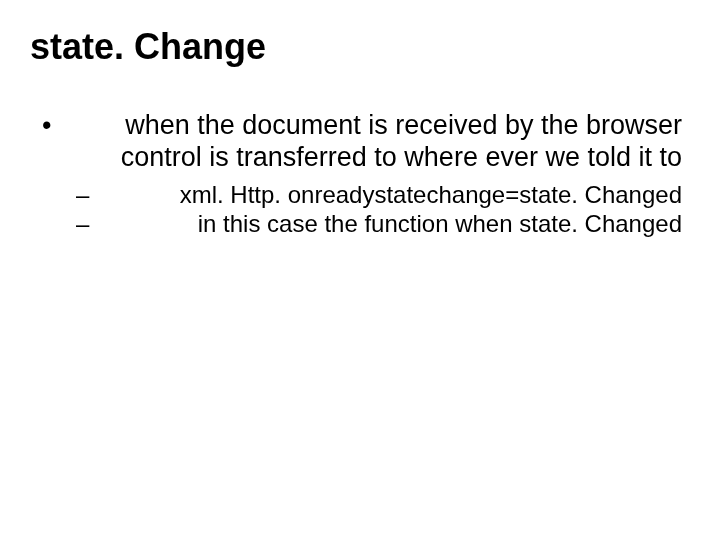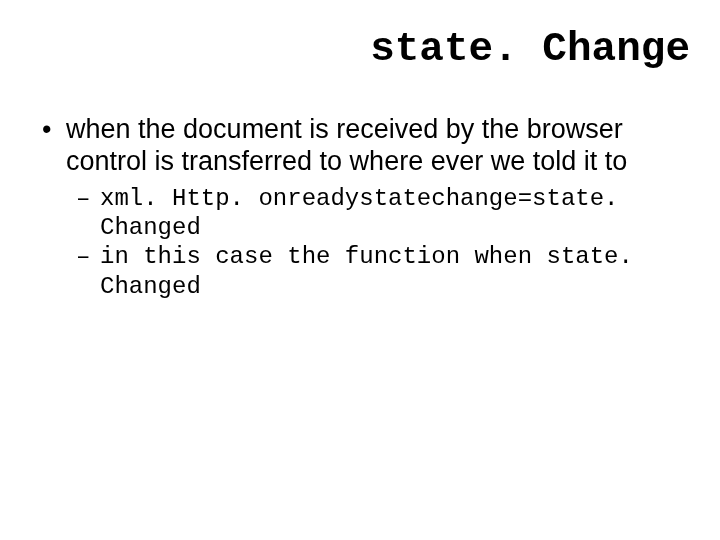--- a/index.html
+++ b/index.html
@@ -1,24 +1,24 @@
 <!DOCTYPE html>
 <html><head>
   <meta charset="utf-8">
   <style>
     * { margin: 0; padding: 0; box-sizing: border-box; }
     html, body { width: 720px; height: 540px; background: #fff; font-family: Arial, Helvetica, sans-serif; color: #000; }
     .slide { width: 720px; height: 540px; padding: 18px 30px 30px 30px; position: relative; }
-    .title { font-size: 41px; text-align: right; margin-top: 8px; margin-bottom: 42px; font-family: Liberation Mono, monospace; }
+    .title { font-size: 36px; text-align: left; margin-top: 8px; margin-bottom: 42px; }
     .body { padding-left: 8px; padding-right: 8px; }
     ul.level1 { list-style: none; }
-    ul.level1 > li { position: relative; padding-left: 28px; font-size: 27px; line-height: 1.18; margin-bottom: 10px; }
+    ul.level1 > li { position: relative; padding-left: 28px; font-size: 27px; line-height: 1.18; margin-bottom: 10px; text-align: right; }
     ul.level1 > li::before { content: "•"; position: absolute; left: 4px; top: 0; font-size: 27px; }
     ul.level2 { list-style: none; margin-top: 6px; }
-    ul.level2 > li { position: relative; padding-left: 26px; font-size: 24px; line-height: 1.22; margin-left: 8px; font-family: Liberation Mono, monospace; }
+    ul.level2 > li { position: relative; padding-left: 26px; font-size: 24px; line-height: 1.22; margin-left: 8px; }
     ul.level2 > li::before { content: "–"; position: absolute; left: 2px; top: 0; font-size: 24px; }
   </style>
 </head>
 <body>
 
 <div class="slide">
   <h1 class="title">state. Change</h1>
   <div class="body">
     <ul class="level1">
       <li>

